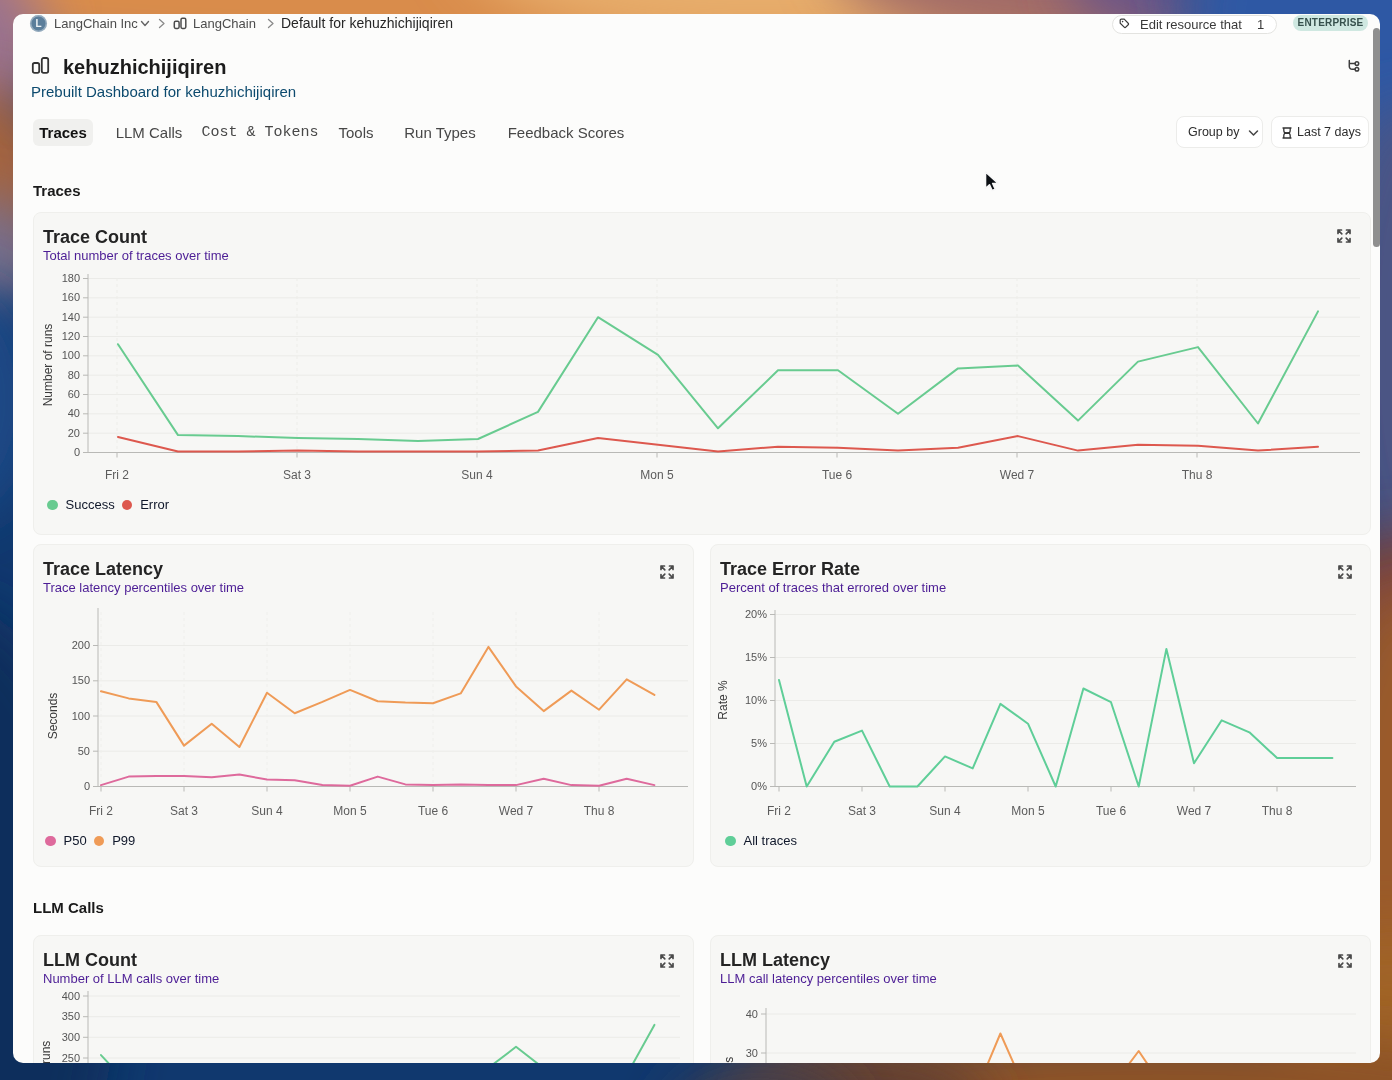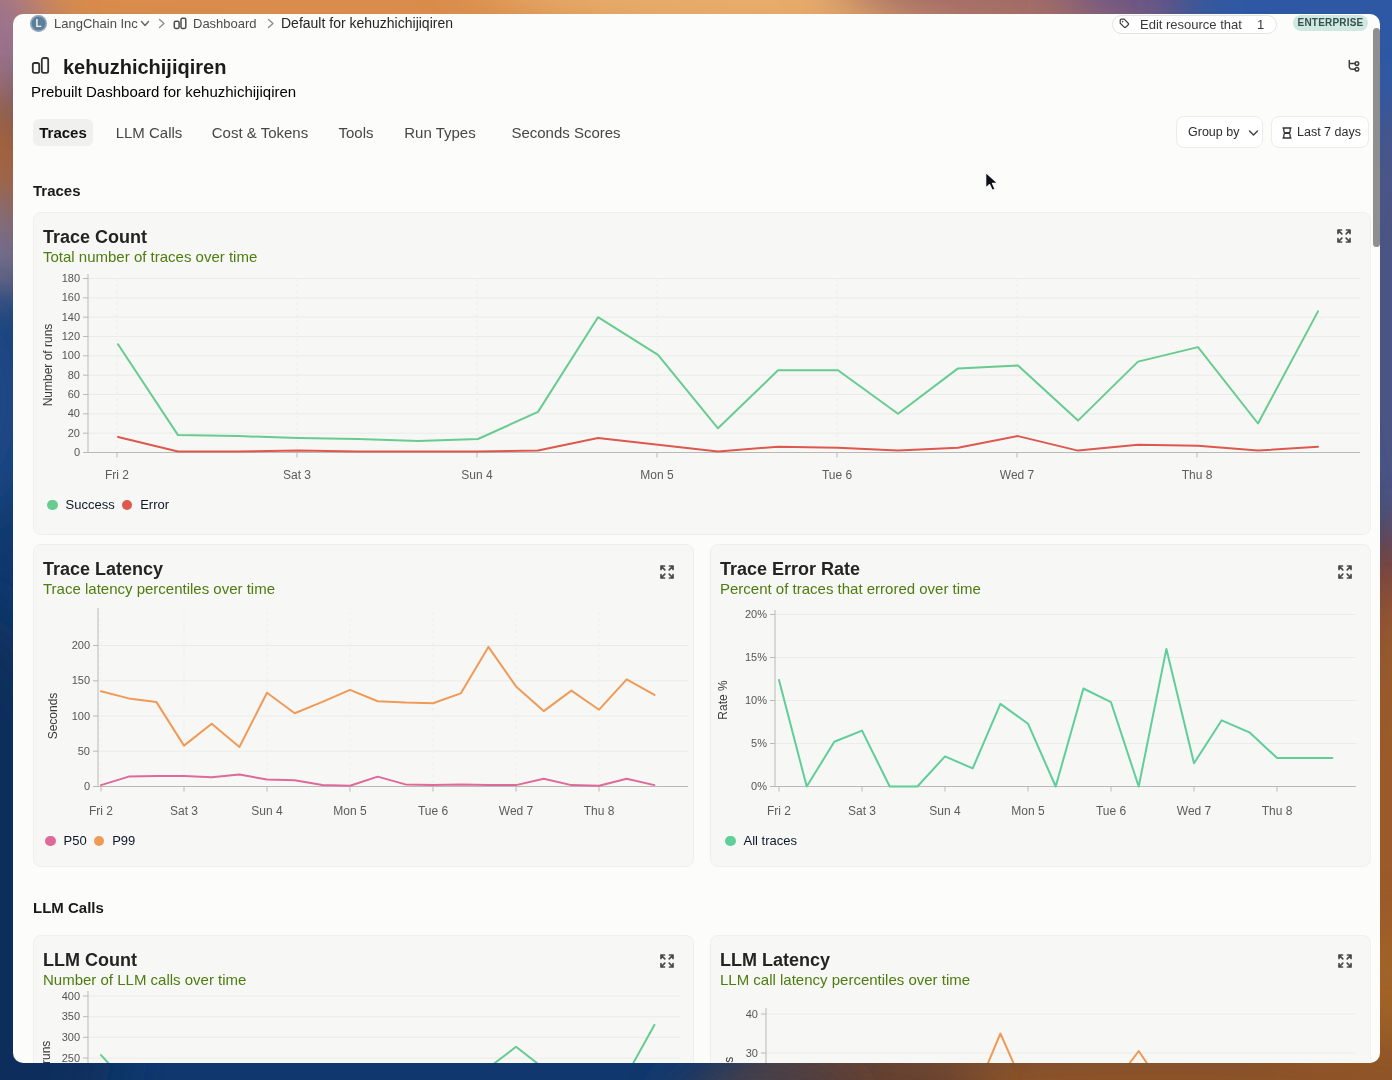--- a/index.html
+++ b/index.html
@@ -1,19 +1,19 @@
 <!DOCTYPE html>
 <html><head><meta charset="utf-8"><style>
 *{margin:0;padding:0;box-sizing:border-box}
 html,body{width:1392px;height:1080px;overflow:hidden;font-family:"Liberation Sans",sans-serif;background:#10386e}
 .abs{position:absolute}
 #panel{position:absolute;left:13px;top:14px;width:1367px;height:1049px;background:#fcfcfb;border-radius:10px;overflow:hidden}
 .card{position:absolute;background:#f7f7f5;border:1px solid #efefec;border-radius:8px}
 .ct{position:absolute;font-size:18px;font-weight:bold;color:#242424}
-.cs{position:absolute;font-size:15px;color:#4d7c0f}
+.cs{position:absolute;font-size:13px;color:#4c1d95}
 .hdr{position:absolute;font-size:15px;font-weight:bold;color:#1a1a1a}
 .tab{position:absolute;font-size:15px;color:#474747;top:105px;height:27px;line-height:27px;text-align:center}
 .leg{position:absolute;font-size:13px;color:#0f172a}
 .dot{display:inline-block;width:10.5px;height:10.5px;border-radius:50%;vertical-align:-1px;margin-right:8px}
 </style></head><body>
 
 <svg class="abs" style="left:0;top:0" width="1392" height="1080" viewBox="0 0 1392 1080">
 <defs>
       <filter id="bl" x="-60%" y="-60%" width="220%" height="220%">
         <feGaussianBlur stdDeviation="26"></feGaussianBlur>
@@ -46,51 +46,51 @@
 <svg class="abs" style="left:127px;top:5px" width="10" height="9">
       <path d="M1.5,2.5 L5,6.5 L8.5,2.5" fill="none" stroke="#666" stroke-width="1.4" stroke-linecap="round" stroke-linejoin="round"></path>
     </svg>
 <svg class="abs" style="left:145px;top:4px" width="8" height="11">
       <path d="M1.5,1.5 L6,5.5 L1.5,9.5" fill="none" stroke="#8a8a8a" stroke-width="1.3" stroke-linecap="round" stroke-linejoin="round"></path>
     </svg>
 <svg class="abs" style="left:160px;top:3px" width="14" height="13" viewBox="0 0 14 13">
       <rect x="1.3" y="4.3" width="4.8" height="7.2" rx="1.4" fill="none" stroke="#4c4c4c" stroke-width="1.5"></rect>
       <rect x="8" y="1.3" width="4.8" height="10.2" rx="1.4" fill="none" stroke="#4c4c4c" stroke-width="1.5"></rect>
     </svg>
-<div class="abs" style="left:180px;top:2px;font-size:13px;color:#4c4c4c;line-height:15px">Dashboard</div>
+<div class="abs" style="left:180px;top:2px;font-size:13px;color:#4c4c4c;line-height:15px">LangChain</div>
 <svg class="abs" style="left:254px;top:4px" width="8" height="11">
       <path d="M1.5,1.5 L6,5.5 L1.5,9.5" fill="none" stroke="#8a8a8a" stroke-width="1.3" stroke-linecap="round" stroke-linejoin="round"></path>
     </svg>
 <div class="abs" style="left:268px;top:2px;font-size:14px;color:#262626;line-height:15px">Default for kehuzhichijiqiren</div>
 <div class="abs" style="left:1099px;top:1px;width:165px;height:19px;border:1px solid #e3e3e0;border-radius:10px;background:#fff"></div>
 <svg class="abs" style="left:1106px;top:4px" width="11" height="11" viewBox="0 0 11 11">
       <path d="M5.2,1.2 L9.2,5.2 a1.1,1.1 0 0 1 0,1.6 L6.8,9.2 a1.1,1.1 0 0 1 -1.6,0 L1.2,5.2 L1.2,2.3 a1.1,1.1 0 0 1 1.1,-1.1 Z" fill="none" stroke="#3c3c3c" stroke-width="1.2"></path>
       <circle cx="3.6" cy="3.6" r="0.8" fill="#3c3c3c"></circle>
     </svg>
 <div class="abs" style="left:1127px;top:3px;font-size:13px;color:#3a3a3a;line-height:15px">Edit resource that</div>
 <div class="abs" style="left:1244px;top:3px;font-size:13px;color:#3a3a3a;line-height:15px">1</div>
 <div class="abs" style="left:1280px;top:1px;width:75px;height:16px;border-radius:8px;background:#cfe8e1;color:#37514d;font-size:10px;font-weight:bold;text-align:center;line-height:16px;letter-spacing:0.2px">ENTERPRISE</div>
 <svg class="abs" style="left:18px;top:42px" width="19" height="19" viewBox="0 0 19 19">
       <rect x="1.8" y="7" width="6.4" height="9.8" rx="1.8" fill="none" stroke="#333" stroke-width="1.8"></rect>
       <rect x="10.8" y="2" width="6.4" height="14.8" rx="1.8" fill="none" stroke="#333" stroke-width="1.8"></rect>
     </svg>
 <div class="abs" style="left:50px;top:42px;font-size:20px;font-weight:bold;color:#1c1c1c;line-height:22px">kehuzhichijiqiren</div>
-<div class="abs" style="left:18px;top:69px;font-size:15px;color:#000000;line-height:17px">Prebuilt Dashboard for kehuzhichijiqiren</div>
+<div class="abs" style="left:18px;top:69px;font-size:15px;color:#0c4a6e;line-height:17px">Prebuilt Dashboard for kehuzhichijiqiren</div>
 <svg class="abs" style="left:1334px;top:45px" width="13" height="14" viewBox="0 0 13 14">
       <path d="M2.3,1.5 V7.5 a2.8,2.8 0 0 0 2.8,2.8 h2.9 M2.3,4.6 H7.9" fill="none" stroke="#3d3d3d" stroke-width="1.5" stroke-linecap="round"></path>
       <circle cx="9.9" cy="4.6" r="1.8" fill="none" stroke="#3d3d3d" stroke-width="1.5"></circle>
       <circle cx="9.9" cy="10.3" r="1.8" fill="none" stroke="#3d3d3d" stroke-width="1.5"></circle>
     </svg>
 <div class="abs" style="left:20px;top:105px;width:60px;height:27px;border-radius:6px;background:#f0f0ee"></div>
 <div class="tab" style="left:8.0px;width:84px;color:#111;font-weight:bold;">Traces</div>
 <div class="tab" style="left:80.5px;width:111px;">LLM Calls</div>
-<div class="tab" style="left:173.5px;width:147px;">Cost &amp; Tokens</div>
+<div class="tab" style="left:173.5px;width:147px;font-family:Liberation Mono, monospace;">Cost &amp; Tokens</div>
 <div class="tab" style="left:305.5px;width:75px;">Tools</div>
 <div class="tab" style="left:371.5px;width:111px;">Run Types</div>
-<div class="tab" style="left:470.5px;width:165px;">Seconds Scores</div>
+<div class="tab" style="left:470.5px;width:165px;">Feedback Scores</div>
 <div class="abs" style="left:1163px;top:102px;width:87px;height:32px;border:1px solid #ececea;border-radius:8px;background:#fff"></div>
 <div class="abs" style="left:1175px;top:111px;font-size:12.5px;font-weight:normal;color:#2d2d2d;line-height:15px">Group by</div>
 <svg class="abs" style="left:1235px;top:114px" width="11" height="10">
       <path d="M1.5,3 L5.5,7 L9.5,3" fill="none" stroke="#444" stroke-width="1.5" stroke-linecap="round" stroke-linejoin="round"></path>
     </svg>
 <div class="abs" style="left:1258px;top:102px;width:98px;height:32px;border:1px solid #ececea;border-radius:8px;background:#fff"></div>
 <svg class="abs" style="left:1268px;top:113px" width="12" height="12" viewBox="0 0 12 12">
       <path d="M2,1 h8 M2,11 h8 M2.8,1 v2.2 a3.2,3.2 0 0 0 6.4,0 V1 M2.8,11 v-2.2 a3.2,3.2 0 0 1 6.4,0 V11" fill="none" stroke="#333" stroke-width="1.3" stroke-linecap="round"></path>
     </svg>
 <div class="abs" style="left:1284px;top:111px;font-size:12.5px;font-weight:normal;color:#2d2d2d;line-height:15px">Last 7 days</div>

